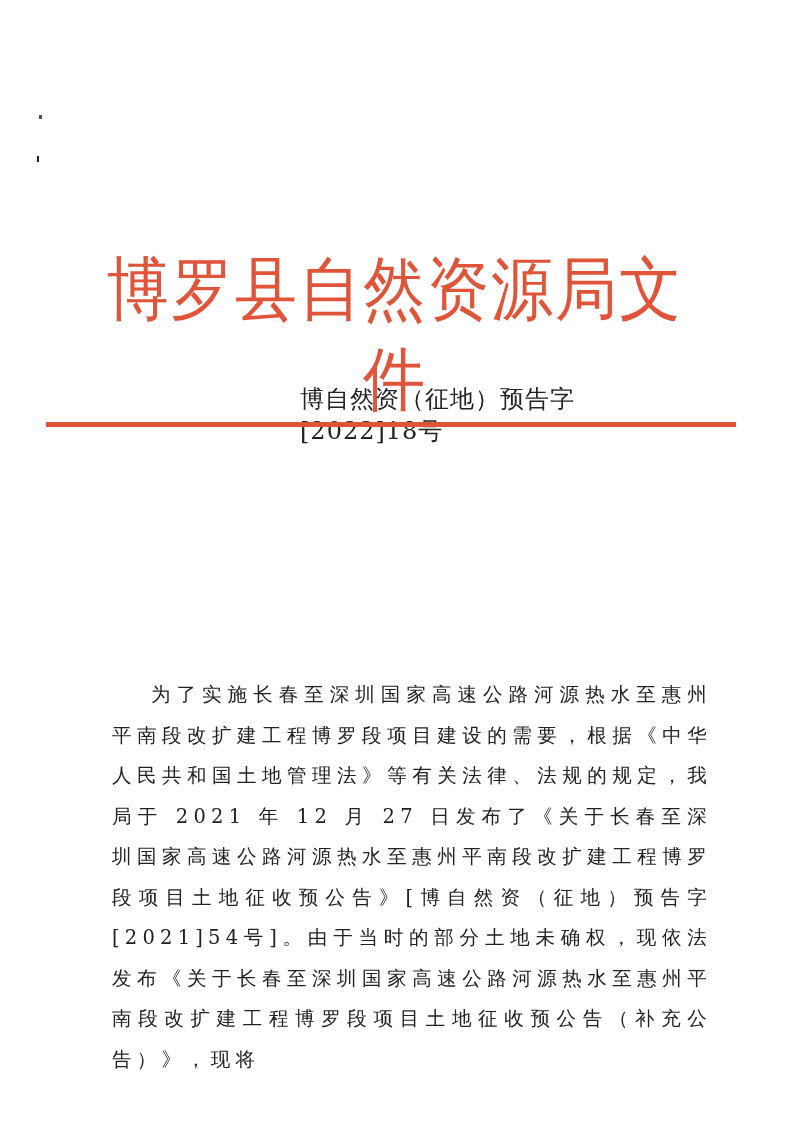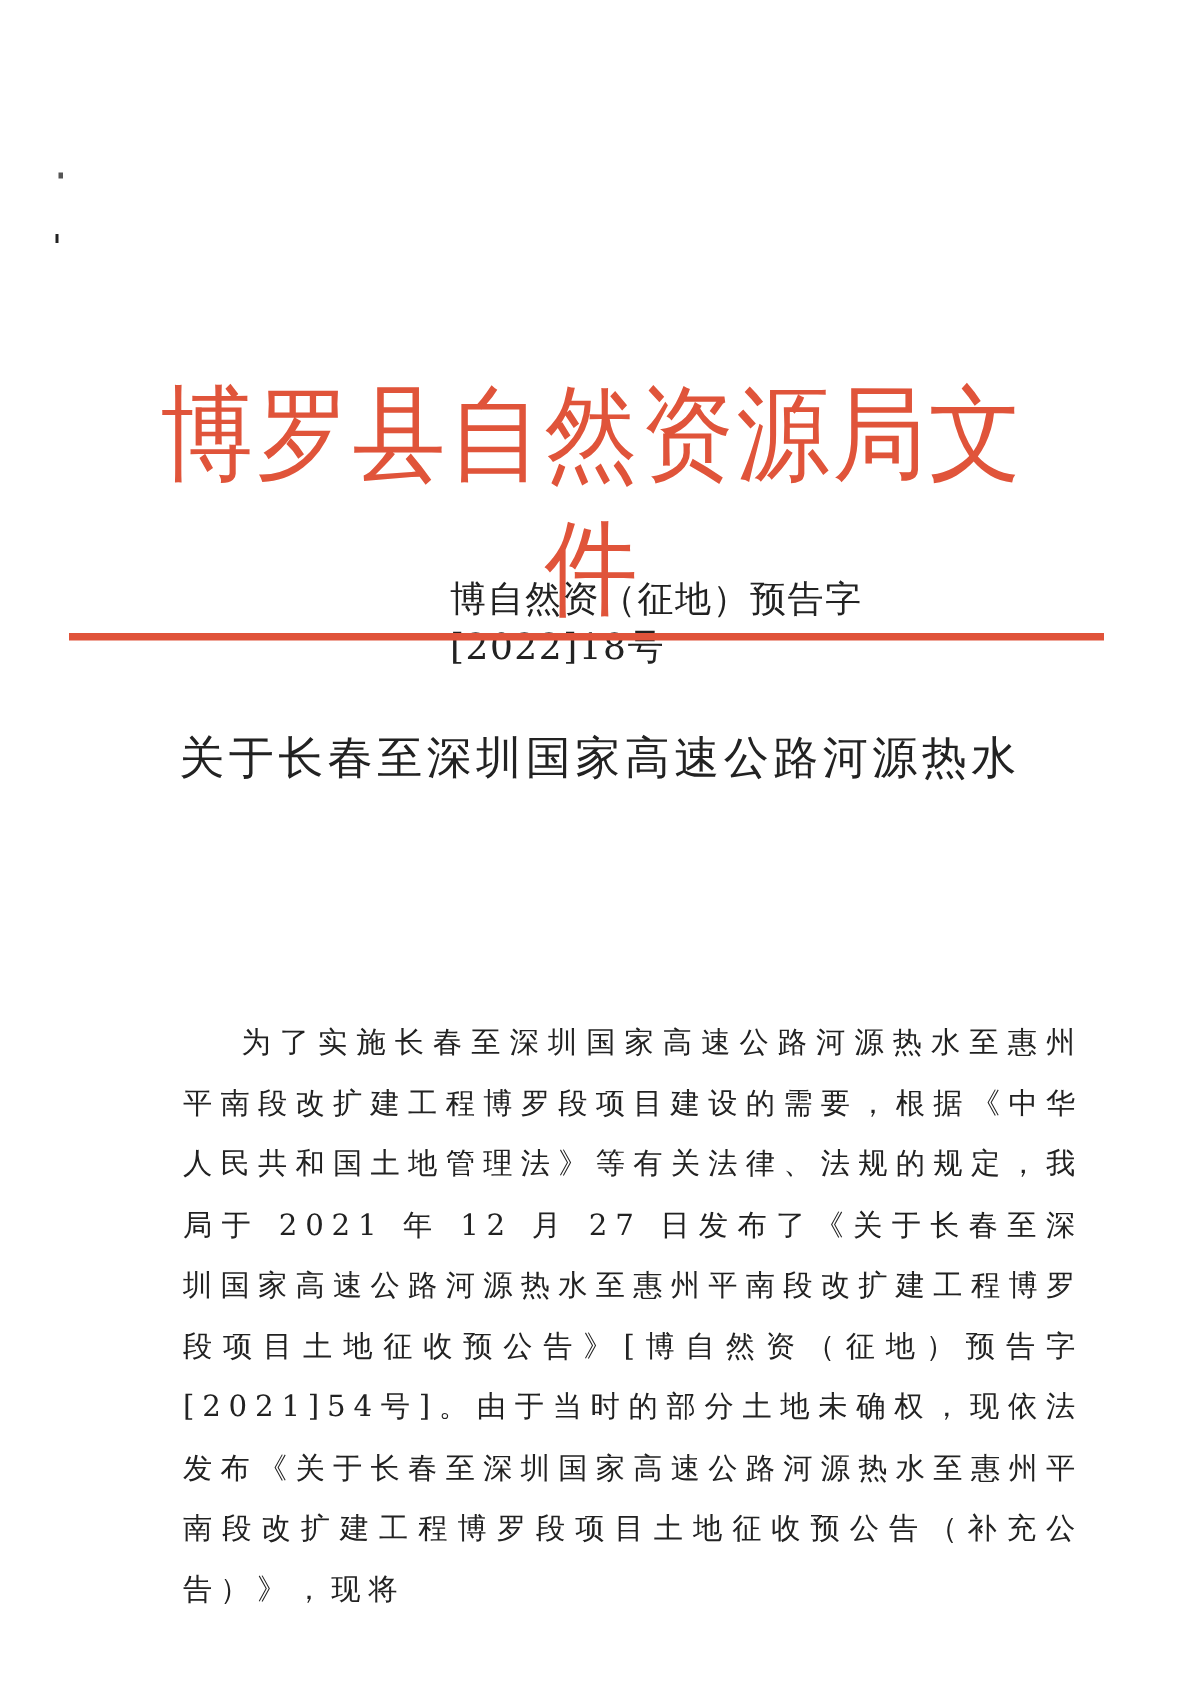--- a/index.html
+++ b/index.html
@@ -27,39 +27,38 @@
     .redline {
       position: absolute; left: 46px; top: 422px; width: 690px; height: 5px;
       background: #e0533a;
     }
     .title {
       position: absolute; left: 40px; top: 478px; width: 720px;
       text-align: center; font-size: 30px; line-height: 56px; color: #222;
       letter-spacing: 3px;
     }
     .body-text {
-      position: absolute; left: 122px; top: 675px; width: 600px;
+      position: absolute; left: 112px; top: 675px; width: 600px;
       font-size: 19.5px; line-height: 40.5px; color: #222;
       text-align: justify; letter-spacing: 5.2px;
     }
     .body-text p { margin: 0; text-indent: 2em; }
   </style>
 </head>
 <body>
 
 <div class="page">
   <div class="speck s1"></div>
   <div class="speck s2"></div>
 
   <div class="masthead">博罗县自然资源局文件</div>
 
   <div class="docnum">博自然资（征地）预告字[2022]18号</div>
 
   <div class="redline"></div>
 
   <div class="title">
-    <div>关于长春至深圳国家高速公路河源热水</div>
   </div>
 
   <div class="body-text">
     <p>为了实施长春至深圳国家高速公路河源热水至惠州平南段改扩建工程博罗段项目建设的需要，根据《中华人民共和国土地管理法》等有关法律、法规的规定，我局于 2021 年 12 月 27 日发布了《关于长春至深圳国家高速公路河源热水至惠州平南段改扩建工程博罗段项目土地征收预公告》[博自然资（征地）预告字[2021]54号]。由于当时的部分土地未确权，现依法发布《关于长春至深圳国家高速公路河源热水至惠州平南段改扩建工程博罗段项目土地征收预公告（补充公告）》，现将</p>
   </div>
 </div>
 
 </body></html>

